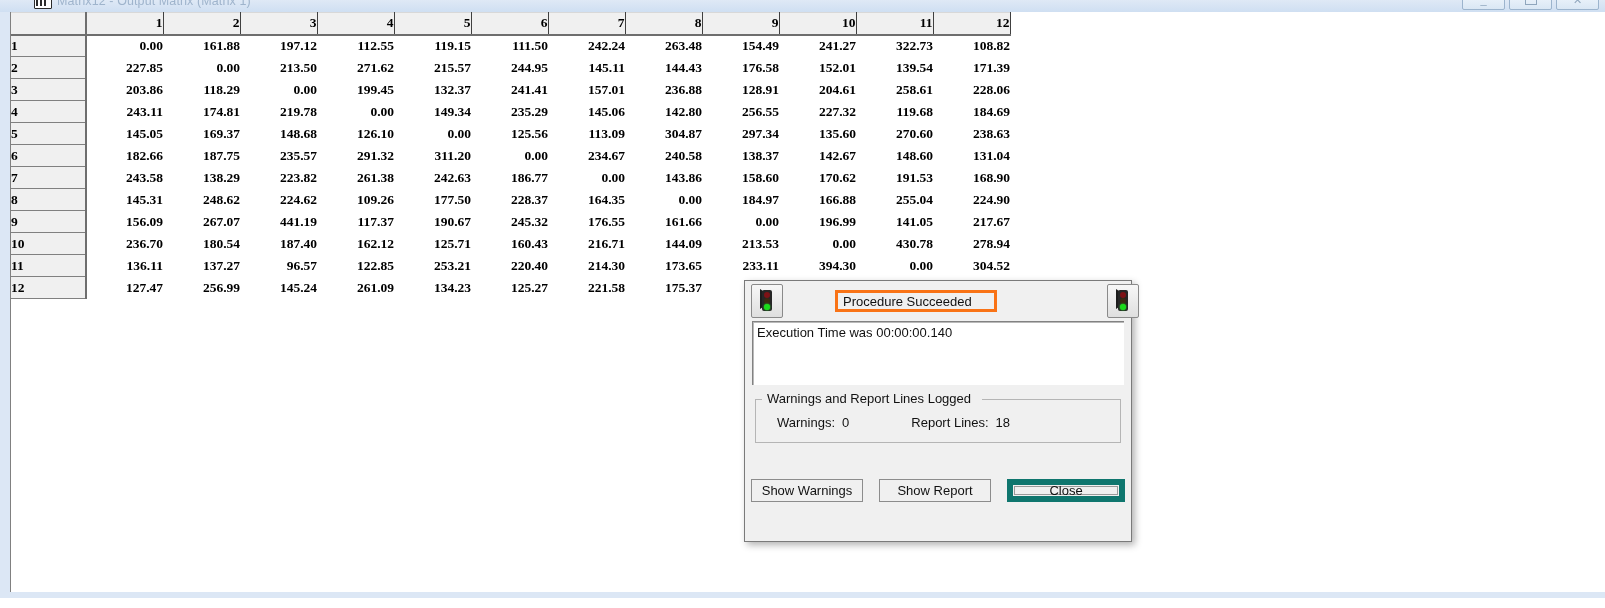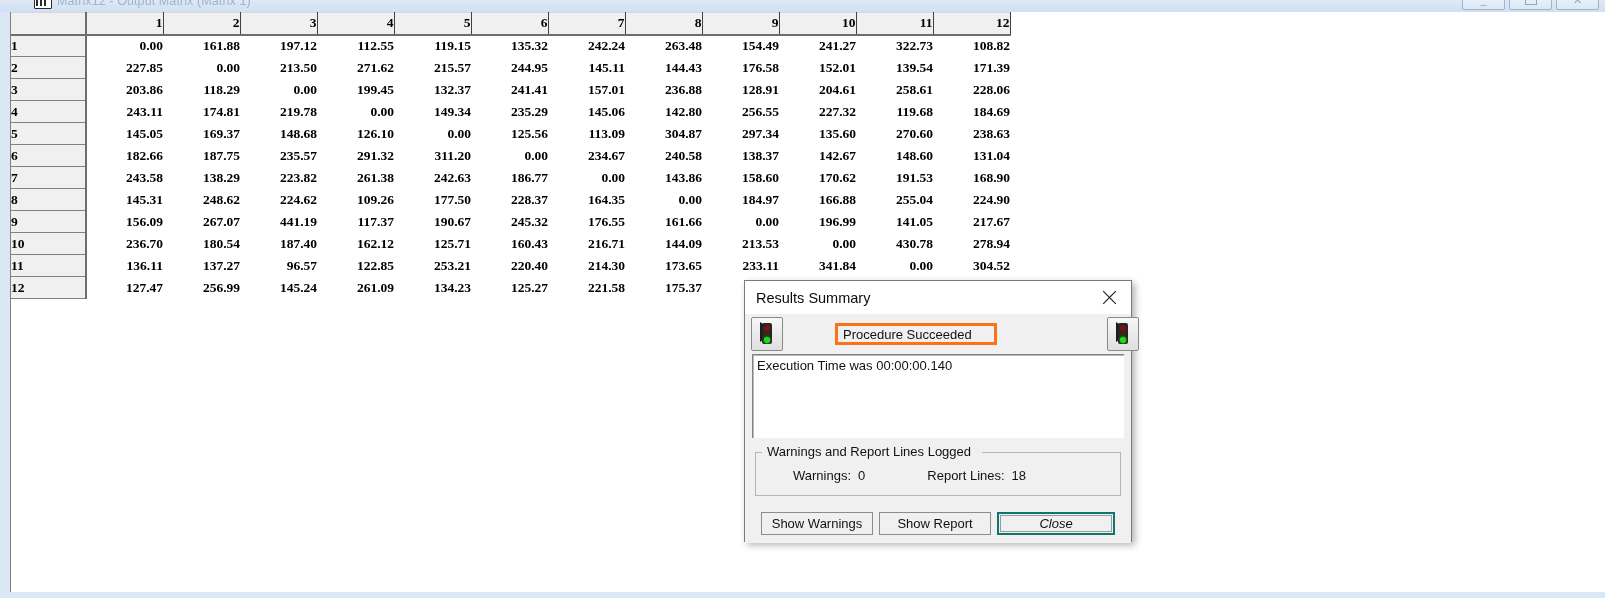--- a/index.html
+++ b/index.html
@@ -286,21 +286,21 @@
     display: flex;
     align-items: center;
     padding-left: 5px;
     box-sizing: border-box;
     font-size: 13px;
     color: #111;
   }
 
   #log-box {
     margin: 0 7px;
-    height: 84px;
+    height: 64px;
     background: #ffffff;
     border: 1px solid #828282;
     border-right: 0;
     border-bottom: 0;
     box-shadow: inset 1px 1px 0 #b9b9b9;
     box-sizing: border-box;
     padding: 3px 0 0 4px;
     font-size: 13px;
     color: #111;
     overflow: hidden;
@@ -335,51 +335,50 @@
     white-space: nowrap;
   }
   .warn-values {
     position: absolute;
     top: 16px;
     left: 0; right: 0;
     display: flex;
     font-size: 13px;
     color: #111;
   }
-  .warn-values .w1 { margin-left: 37px; }
+  .warn-values .w1 { margin-left: 21px; }
   .warn-values .w2 { margin-left: 62px; }
 
   #dlg-buttons {
     position: absolute;
     left: 0; right: 0;
     bottom: 8px;
     display: flex;
     justify-content: center;
-    gap: 6px;
+    gap: 16px;
     padding: 0 10px;
     box-sizing: border-box;
   }
   .dlg-btn {
     height: 23px;
     min-width: 112px;
     background: #f0f0f0;
     border: 1px solid #8c8c8c;
     font-size: 13px;
     color: #111;
     font-family: "Liberation Sans", sans-serif;
     display: flex;
     align-items: center;
     justify-content: center;
     box-sizing: border-box;
   }
   .dlg-btn.focused {
-    border: 2px solid #0f766e;
+    border: 6px solid #0f766e;
     box-shadow: inset 0 0 0 1px #f0f0f0, inset 0 0 0 2px #9a9a9a;
     min-width: 118px;
-    font-style: italic;
   }
 </style>
 </head>
 <body>
 
 <div id="mdi-window">
 
   <div id="mdi-titlebar">
     <span id="mdi-icon"></span>
     <span id="mdi-title-text">Matrix12 - Output Matrix (Matrix 1)</span>
@@ -418,21 +417,21 @@
             </tr>
         </thead>
         <tbody>
             <tr>
               <th class="rowhdr">1</th>
               <td class="cell">0.00</td>
               <td class="cell">161.88</td>
               <td class="cell">197.12</td>
               <td class="cell">112.55</td>
               <td class="cell">119.15</td>
-              <td class="cell">135.32</td>
+              <td class="cell">111.50</td>
               <td class="cell">242.24</td>
               <td class="cell">263.48</td>
               <td class="cell">154.49</td>
               <td class="cell">241.27</td>
               <td class="cell">322.73</td>
               <td class="cell">108.82</td>
             </tr>
             <tr>
               <th class="rowhdr">2</th>
               <td class="cell">227.85</td>
@@ -572,21 +571,21 @@
               <th class="rowhdr">11</th>
               <td class="cell">136.11</td>
               <td class="cell">137.27</td>
               <td class="cell">96.57</td>
               <td class="cell">122.85</td>
               <td class="cell">253.21</td>
               <td class="cell">220.40</td>
               <td class="cell">214.30</td>
               <td class="cell">173.65</td>
               <td class="cell">233.11</td>
-              <td class="cell">341.84</td>
+              <td class="cell">394.30</td>
               <td class="cell">0.00</td>
               <td class="cell">304.52</td>
             </tr>
             <tr>
               <th class="rowhdr">12</th>
               <td class="cell">127.47</td>
               <td class="cell">256.99</td>
               <td class="cell">145.24</td>
               <td class="cell">261.09</td>
               <td class="cell">134.23</td>
@@ -599,29 +598,20 @@
               <td class="cell"></td>
             </tr>
           </tbody>
       </table>
     </div>
   </div>
 </div>
 
 <div id="dialog">
 
-  <div id="dlg-titlebar">
-    <span id="dlg-title">Results Summary</span>
-    <div id="dlg-close">
-      <svg width="15" height="15" viewBox="0 0 15 15">
-        <line x1="1.2" y1="1.2" x2="13.8" y2="13.8" stroke="#1b1b1b" stroke-width="1.1"></line>
-        <line x1="13.8" y1="1.2" x2="1.2" y2="13.8" stroke="#1b1b1b" stroke-width="1.1"></line>
-      </svg>
-    </div>
-  </div>
 
   <div id="dlg-body">
 
     <div class="status-row">
       <div class="tl-button">
         <span class="traffic-light">
           <span class="visor"></span>
           <span class="body"></span>
           <span class="lamp red"></span>
           <span class="lamp amber"></span>

